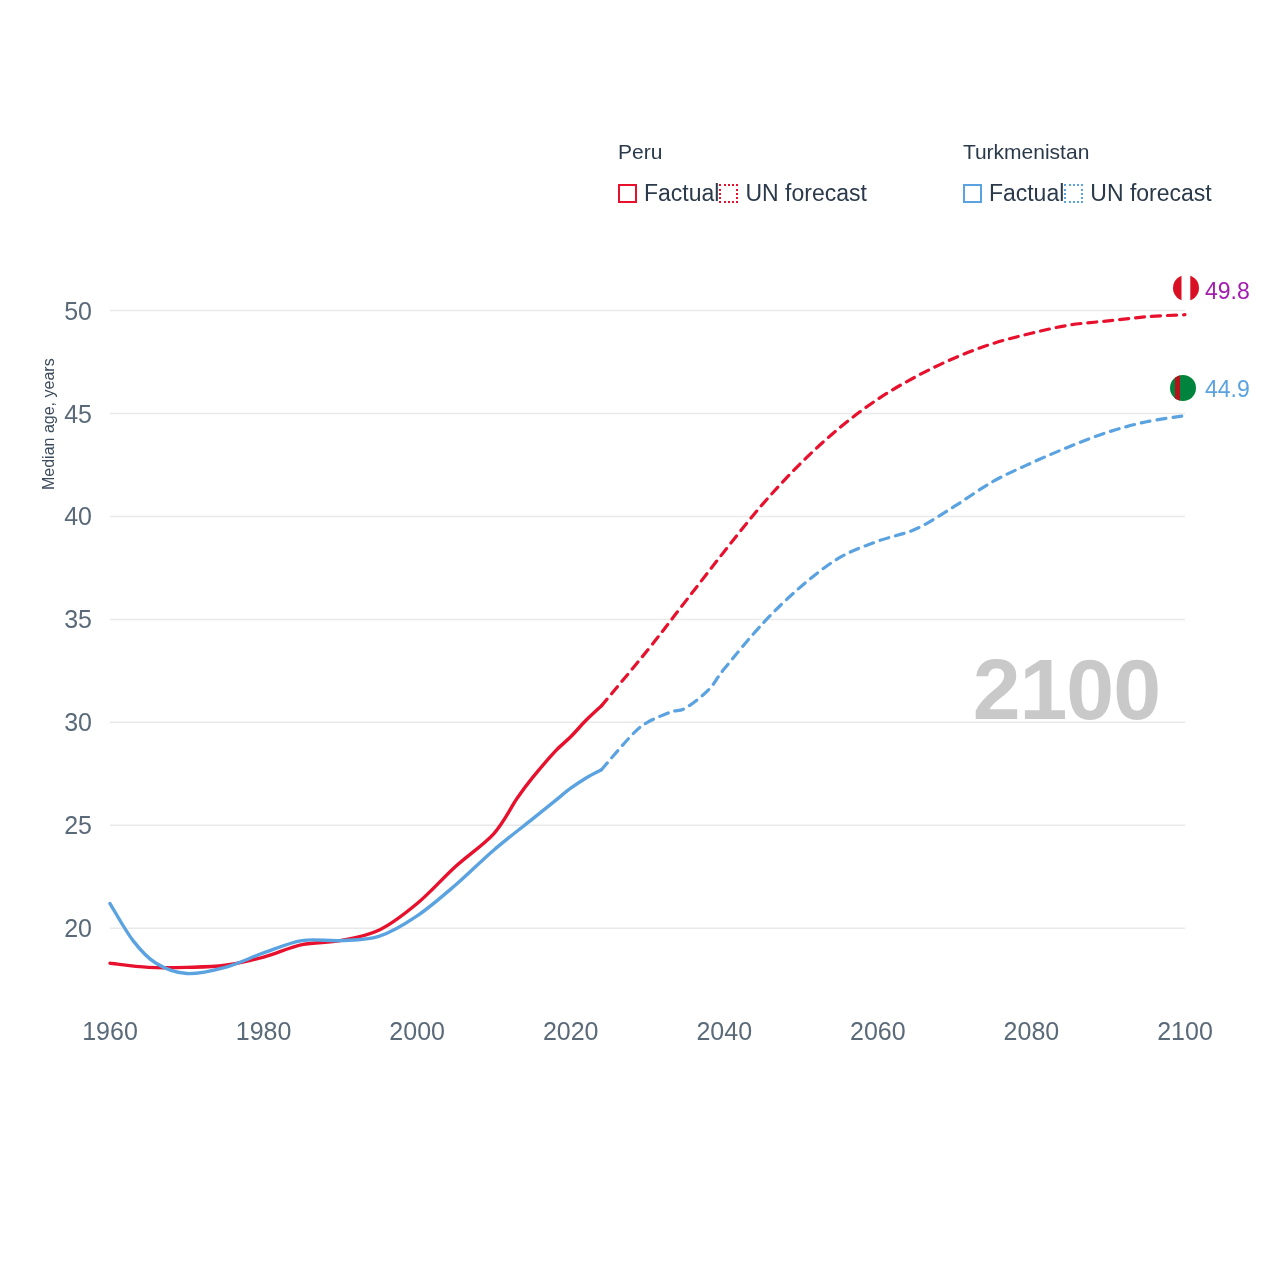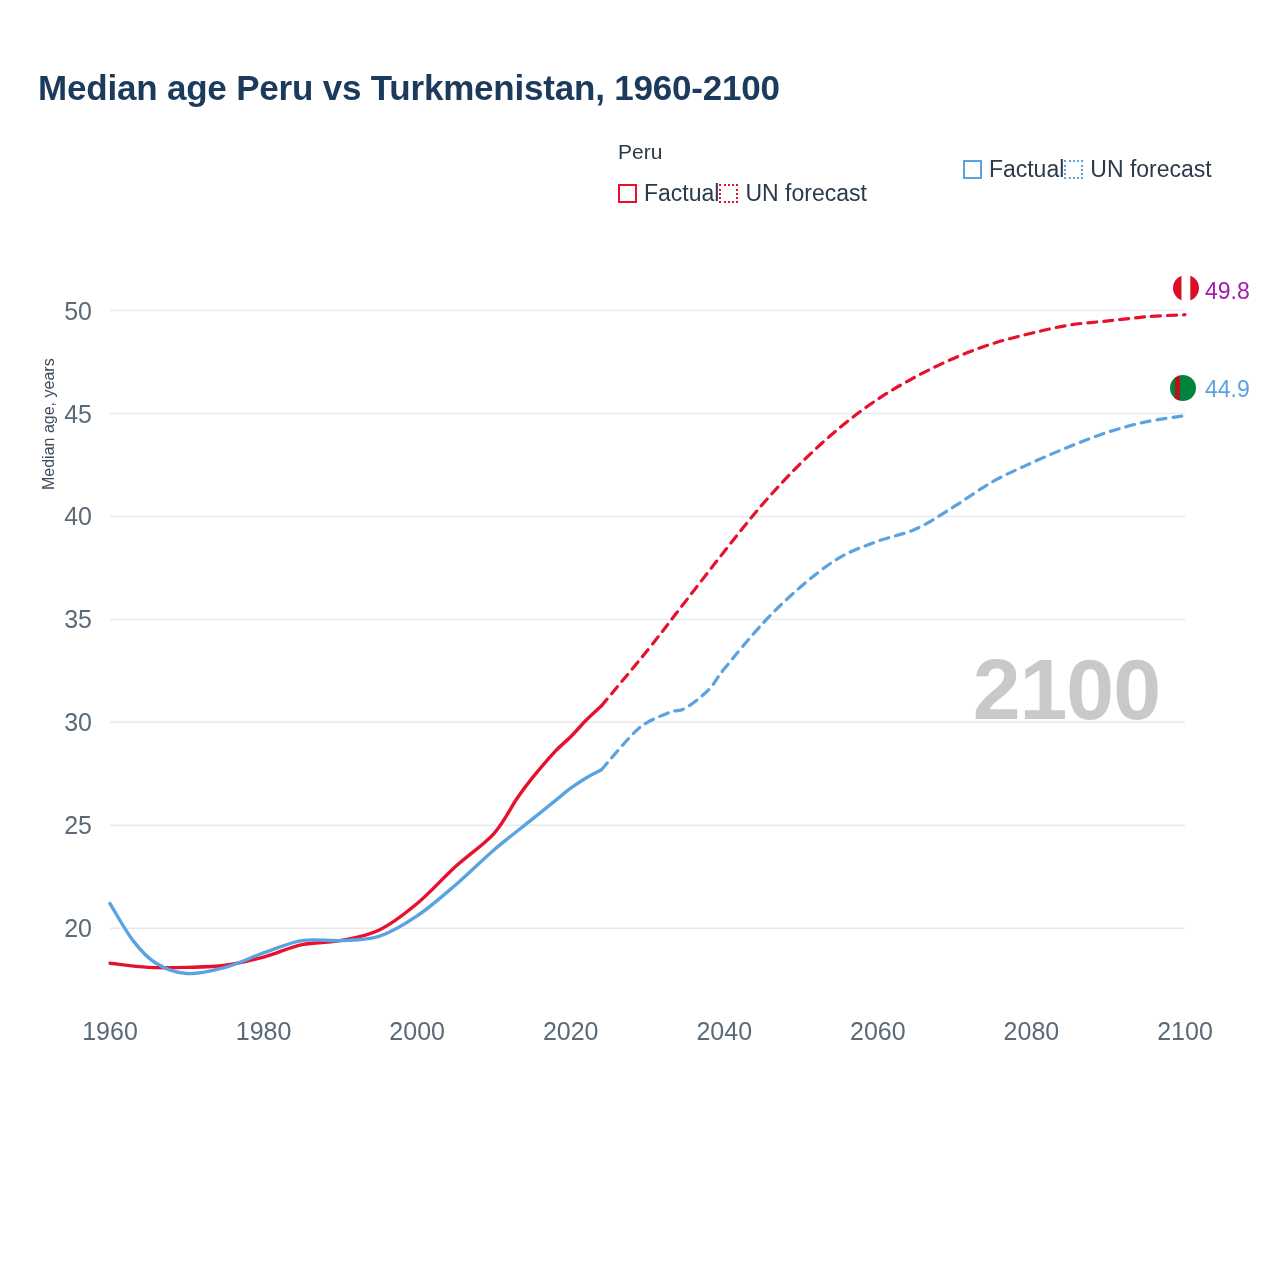--- a/index.html
+++ b/index.html
@@ -123,38 +123,38 @@
   .footer .src2 { margin-top: 8px; }
   svg text {
     font-family: "Liberation Sans", sans-serif;
   }
 </style>
 </head>
 <body>
 
 <div class="page">
 
-  <div class="chart-title">Median age Peru vs Turkmenistan, 1960-2100</div>
 
   <div class="legend">
     <div class="legend-groups">
       <div>
         <div class="legend-group-title">Peru</div>
         <div class="legend-items">
           <div class="legend-item">
             <span class="swatch solid-red"></span>
             <span>Factual</span>
           </div>
           <div class="legend-item">
             <span class="swatch dash-red"></span>
             <span>UN forecast</span>
           </div>
         </div>
       </div>
       <div>
+        <div class="legend-group-title">Turkmenistan</div>
         <div class="legend-items">
           <div class="legend-item">
             <span class="swatch solid-blue"></span>
             <span>Factual</span>
           </div>
           <div class="legend-item">
             <span class="swatch dash-blue"></span>
             <span>UN forecast</span>
           </div>
         </div>

